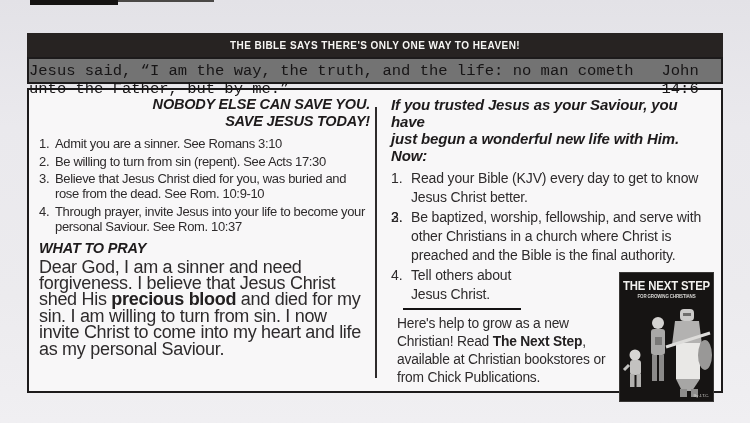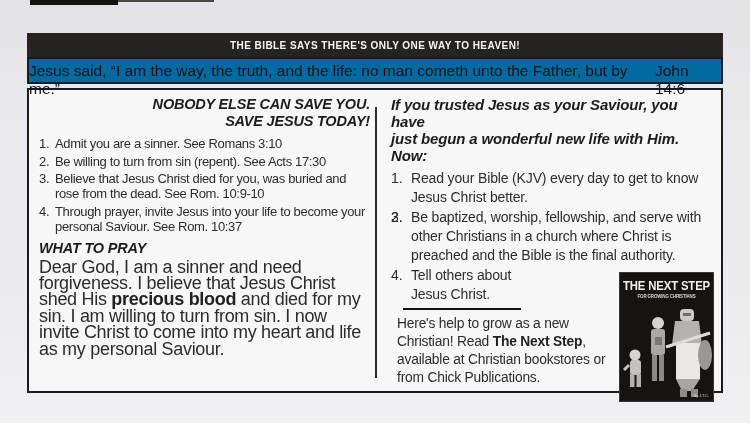--- a/index.html
+++ b/index.html
@@ -11,23 +11,23 @@
   }
   .artifact-a{position:absolute;left:30px;top:0;width:88px;height:5px;background:#151312;}
   .artifact-b{position:absolute;left:118px;top:0;width:96px;height:2px;background:#4a4846;}
   .tract{position:absolute;left:27px;top:33px;width:696px;}
   .banner{
     height:24px;background:#272322;color:#f7f6f4;
     display:flex;align-items:center;justify-content:center;
     font-weight:bold;font-size:10px;letter-spacing:.45px;
   }
   .verse-bar{
-    box-sizing:border-box;height:27px;border:2px solid #1c1a1b;background:#0369a1;
+    box-sizing:border-box;height:27px;border:2px solid #1c1a1b;background:#737373;
     display:flex;align-items:baseline;justify-content:center;
-    font-family:Liberation Sans, sans-serif;font-size:15.5px;color:#171516;
+    font-family:Liberation Mono, monospace;font-size:15.5px;color:#171516;
     padding-top:3px;
   }
   .verse-bar .ref{margin-left:11px;}
   .main-box{
     box-sizing:border-box;margin-top:4px;height:305px;
     border:2px solid #1c1a1b;background:#f8f7f8;
     display:flex;
   }
   .col-left{box-sizing:border-box;width:346px;padding:6px 5px 0 10px;}
   .vdivider{width:2px;background:#2e2b2c;margin:17px 0 13px 0;}

